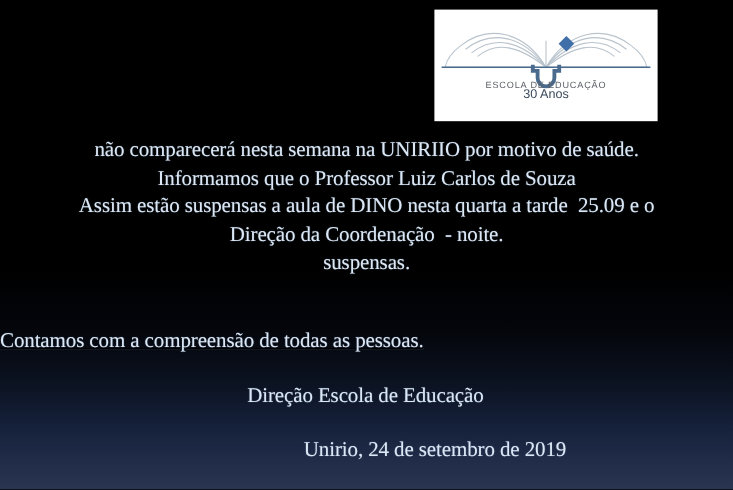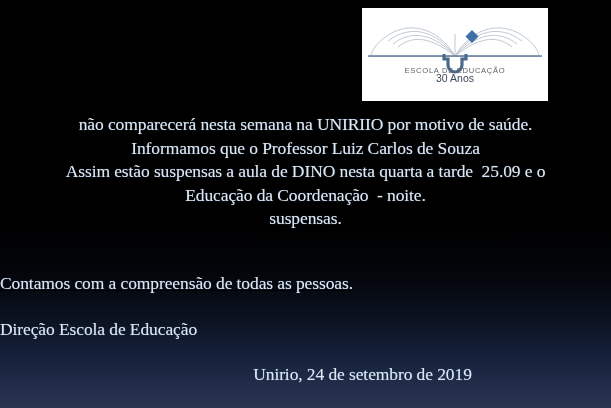--- a/index.html
+++ b/index.html
@@ -78,21 +78,21 @@
     width: 611px;
     text-decoration: underline;
   }
   .closing .line { font-size: 17.5px; line-height: 23.5px; }
 
   .signature {
     position: absolute;
     left: 0;
     top: 318px;
     width: 609px;
-    text-align: left;
+    text-align: center;
   }
   .signature .line { font-size: 17.5px; line-height: 23.5px; }
 
   .datestamp {
     position: absolute;
     left: 0;
     top: 363px;
     width: 611px;
     text-align: center;
     padding-left: 114px;
@@ -137,21 +137,21 @@
         <text x="93" y="65" font-family="Liberation Sans, sans-serif" font-size="7.6" letter-spacing="0.7" text-anchor="middle" fill="#5a5f66">ESCOLA DE EDUCAÇÃO</text>
         <text x="93" y="73.5" font-family="Liberation Sans, sans-serif" font-size="10.5" text-anchor="middle" fill="#3b4a5c">30 Anos</text>
       </svg>
     </div>
   </div>
 
   <div class="body-text">
     <div class="line">não comparecerá nesta semana na UNIRIIO por motivo de saúde.</div>
     <div class="line">Informamos que o Professor Luiz Carlos de Souza</div>
     <div class="line">Assim estão suspensas a aula de DINO nesta quarta a tarde  25.09 e o</div>
-    <div class="line">Educação da Coordenação  - noite.</div>
+    <div class="line">Direção da Coordenação  - noite.</div>
     <div class="line">suspensas.</div>
   </div>
 
   <div class="closing">
     <div class="line">Contamos com a compreensão de todas as pessoas.</div>
   </div>
 
   <div class="signature">
     <div class="line">Direção Escola de Educação</div>
   </div>

